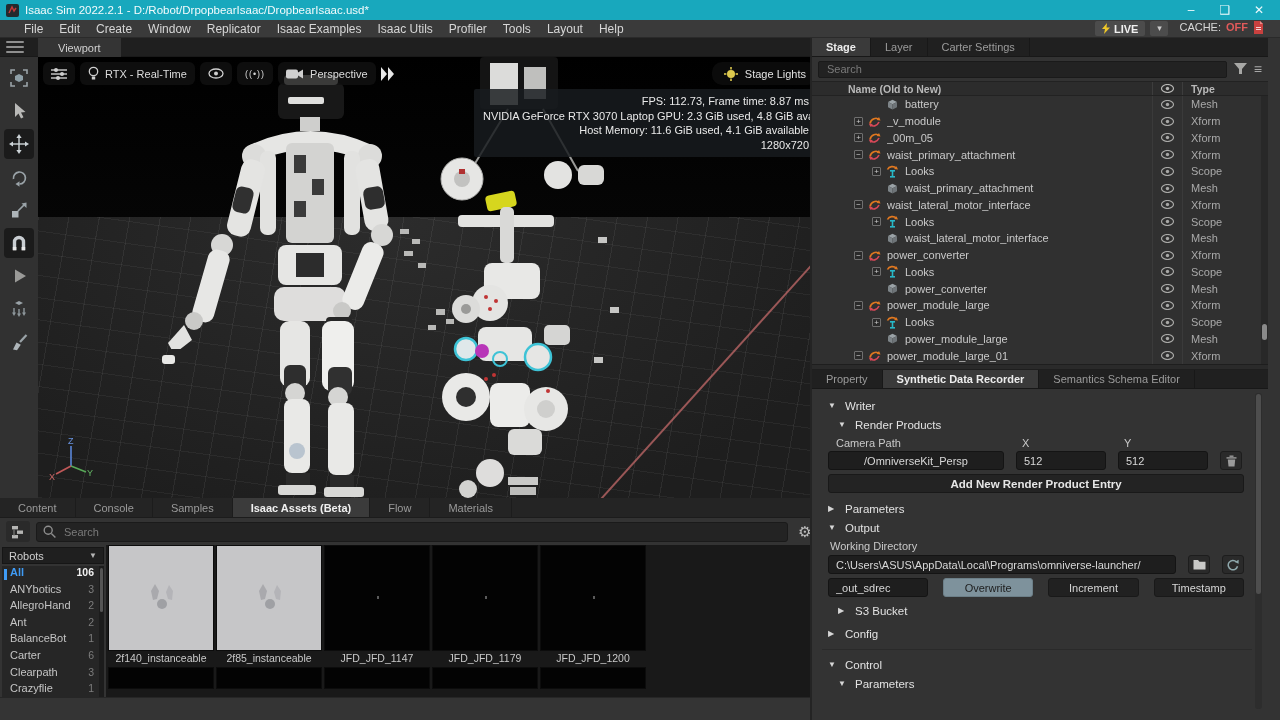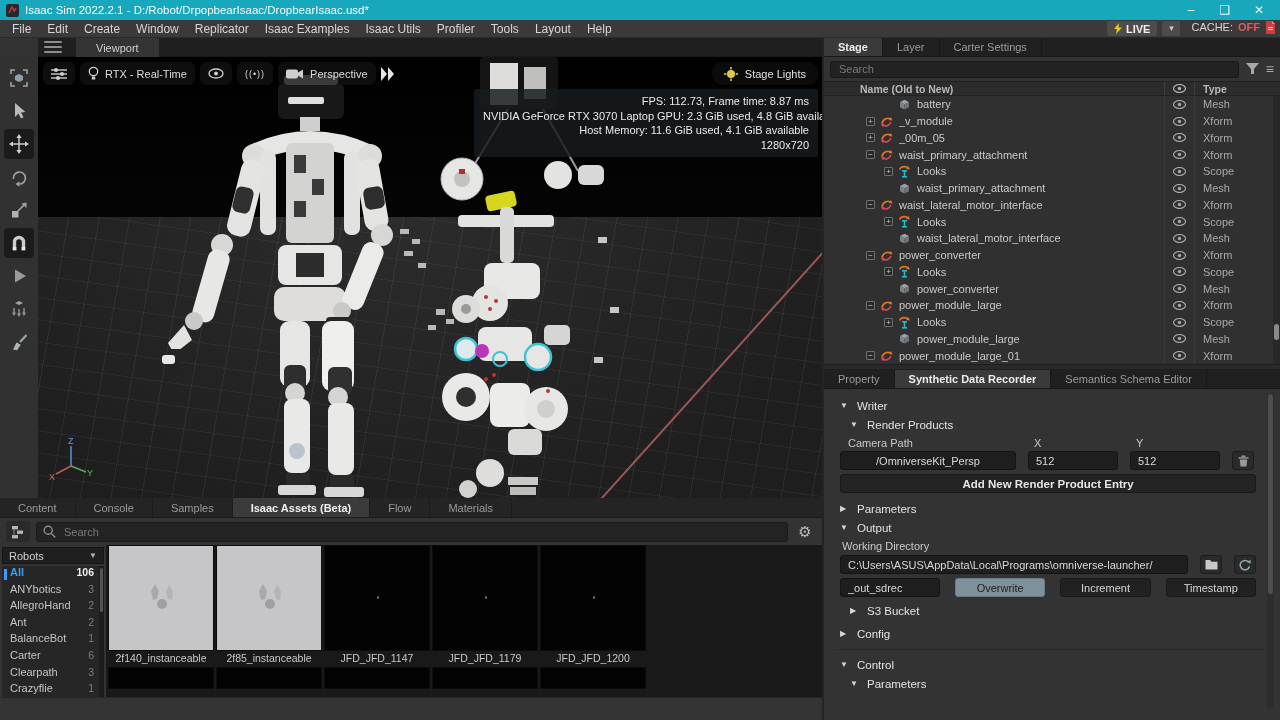--- a/index.html
+++ b/index.html
@@ -7,34 +7,34 @@
   .app{position:relative;width:1280px;height:720px;background:#333;font-family:"Liberation Sans","DejaVu Sans",sans-serif;overflow:hidden;color:#cfcfcf;-webkit-font-smoothing:antialiased;}
 
   
   .titlebar{position:absolute;top:0;left:0;right:0;height:20px;background:#18a8bd;display:flex;align-items:center;padding:0 6px;}
   .app-icon{width:13px;height:13px;margin-right:6px;flex:none;}
   .title{font-size:11.5px;color:#f4fbfc;flex:1;white-space:nowrap;overflow:hidden;}
   .winbtns{display:flex;gap:4px;}
   .winbtn{width:30px;height:18px;text-align:center;font-size:12px;line-height:18px;color:#eefafc;cursor:default;}
 
   
-  .menubar{position:absolute;top:20px;left:0;right:0;height:18px;background:#3a3a3a;display:flex;align-items:center;padding:0 4px;border-bottom:1px solid #2a2a2a;}
+  .menubar{position:absolute;top:20px;left:0;right:0;height:18px;background:#3a3a3a;display:flex;align-items:center;padding:0 16px;border-bottom:1px solid #2a2a2a;}
   .menu-item{font-size:12px;color:#d6d6d6;padding:0 8px;line-height:18px;}
   .menubar-right{margin-left:auto;display:flex;align-items:flex-start;gap:5px;}
   .live-pill{display:flex;align-items:center;gap:4px;background:#4c4c4c;border-radius:2px;height:15px;padding:0 7px;font-size:11px;font-weight:bold;color:#f0f0f0;}
   .live-dd{background:#4c4c4c;border-radius:2px;height:15px;width:18px;text-align:center;font-size:9px;line-height:15px;color:#ccc;}
   .cache-lbl{font-size:11px;color:#d8d8d8;margin-left:6px;}
   .cache-off{font-size:11px;font-weight:bold;color:#e05a5a;}
 
   
   .left-col{position:absolute;top:38px;left:0;width:822px;bottom:0;}
-  .right-col{position:absolute;top:38px;right:0;width:458px;bottom:0;background:#333;border-left:2px solid #242424;}
+  .right-col{position:absolute;top:38px;right:12px;width:458px;bottom:0;background:#333;border-left:2px solid #242424;}
 
   
-  .vp-tabbar{position:absolute;top:0;left:0;width:822px;height:19px;background:#1f1f1f;border-bottom:1px solid #191919;margin-left:38px;}
+  .vp-tabbar{position:absolute;top:0;left:0;width:822px;height:19px;background:#1f1f1f;border-bottom:1px solid #191919;}
   .dock-burger{position:absolute;left:6px;top:3px;width:22px;height:13px;}
   .vp-tab{position:absolute;left:38px;top:0;height:19px;background:#343434;padding:0 20px;font-size:11px;color:#d0d0d0;display:flex;align-items:center;}
 
   
   .toolcol{position:absolute;top:19px;left:0;width:38px;height:441px;background:#313131;display:flex;flex-direction:column;align-items:center;padding-top:6px;gap:3px;}
   .toolbtn{width:30px;height:30px;border-radius:4px;display:flex;align-items:center;justify-content:center;flex:none;}
   .toolbtn.active{background:#1b1b1b;}
 
   
   .viewport{position:absolute;top:19px;left:38px;width:784px;height:441px;background:#060606;overflow:hidden;}

